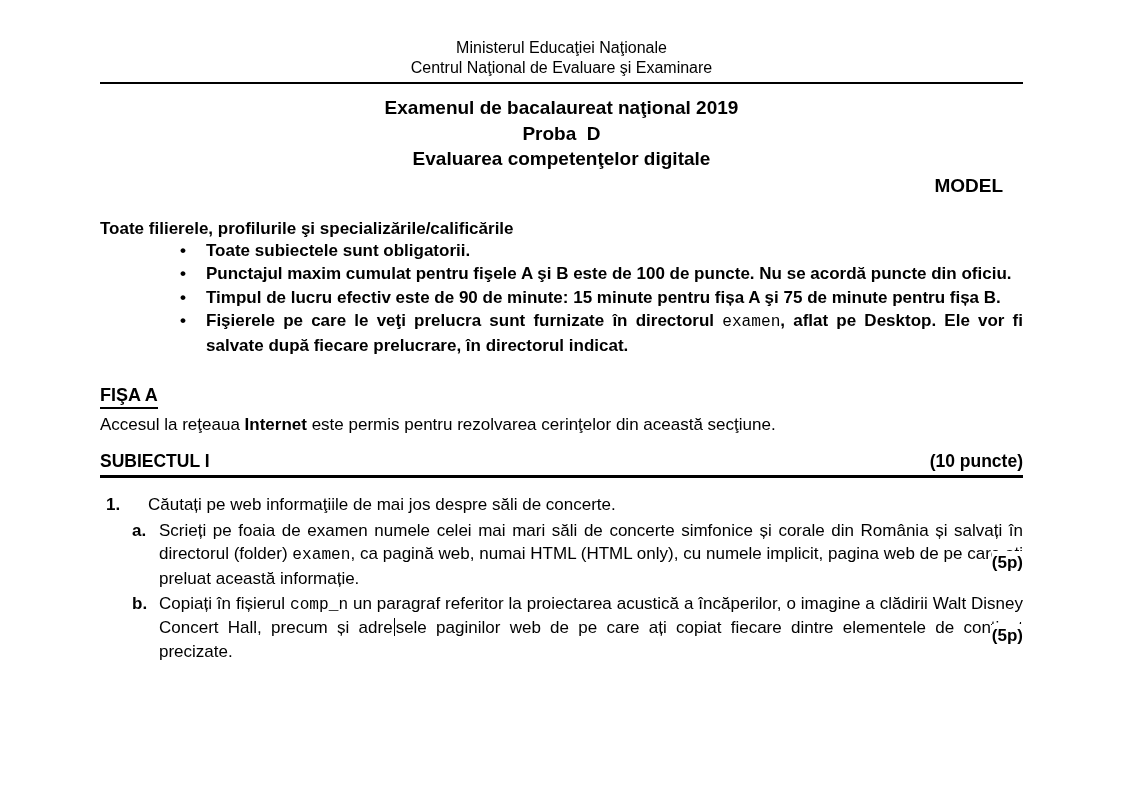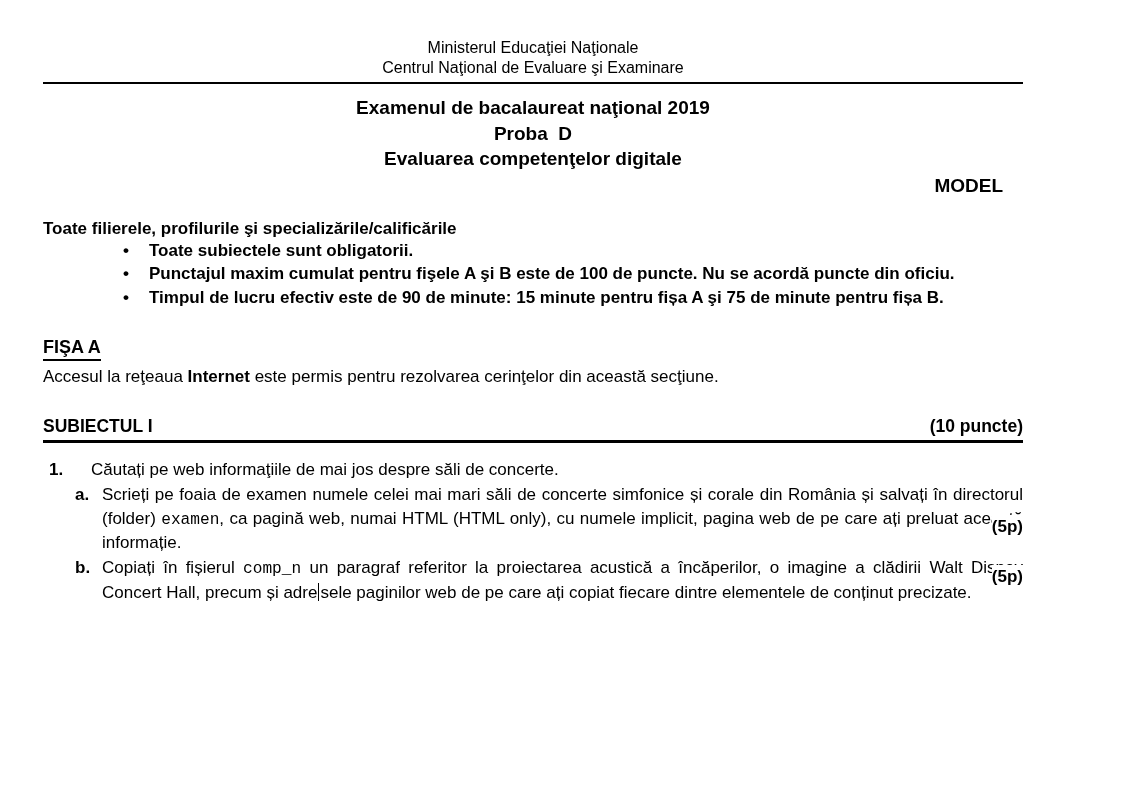--- a/index.html
+++ b/index.html
@@ -3,21 +3,21 @@
 <meta charset="utf-8">
 <style>
   * { margin: 0; padding: 0; box-sizing: border-box; }
   html, body { background: #ffffff; }
   .page {
     width: 1130px;
     height: 790px;
     background: #ffffff;
     color: #000000;
     font-family: "Liberation Sans", sans-serif;
-    padding: 38px 107px 0 43px;
+    padding: 38px 107px 0 100px;
     overflow: hidden;
     position: relative;
   }
   
   .doc-header {
     text-align: center;
     font-size: 16px;
     line-height: 1.28;
   }
   .header-rule {
@@ -81,21 +81,21 @@
     margin-top: 4px;
   }
   
   .subject-row {
     display: flex;
     justify-content: space-between;
     font-weight: bold;
     font-size: 17.5px;
     border-bottom: 3px solid #000;
     padding-bottom: 3px;
-    margin-top: 27px;
+    margin-top: 15px;
   }
   
   .item {
     display: flex;
     margin-top: 15px;
     font-size: 17px;
     line-height: 1.38;
   }
   .item-num {
     font-weight: bold;
@@ -163,20 +163,21 @@
   </section>
 
   <div class="model">MODEL</div>
 
   <div class="audience">Toate filierele, profilurile şi specializările/calificările</div>
 
   <ul class="instructions">
     <li><span>Toate subiectele sunt obligatorii.</span></li>
     <li><span>Punctajul maxim cumulat pentru fişele A şi B este de 100 de puncte. Nu se acordă puncte din oficiu.</span></li>
     <li><span>Timpul de lucru efectiv este de 90 de minute: 15 minute pentru fișa A şi 75 de minute pentru fișa B.</span></li>
+    <li><span>Fişierele pe care le veţi prelucra sunt furnizate în directorul </span><span class="seg-mono">examen</span><span>, aflat pe Desktop. Ele vor fi salvate după fiecare prelucrare, în directorul indicat.</span></li>
   </ul>
 
   <section class="fisa-section">
     <div>
       <span class="fisa-heading">FIŞA A</span>
     </div>
     <p class="fisa-intro"><span>Accesul la reţeaua </span><span class="seg-b">Internet</span><span> este permis pentru rezolvarea cerinţelor din această secţiune.</span></p>
   </section>
 
   <div class="subject-row">

